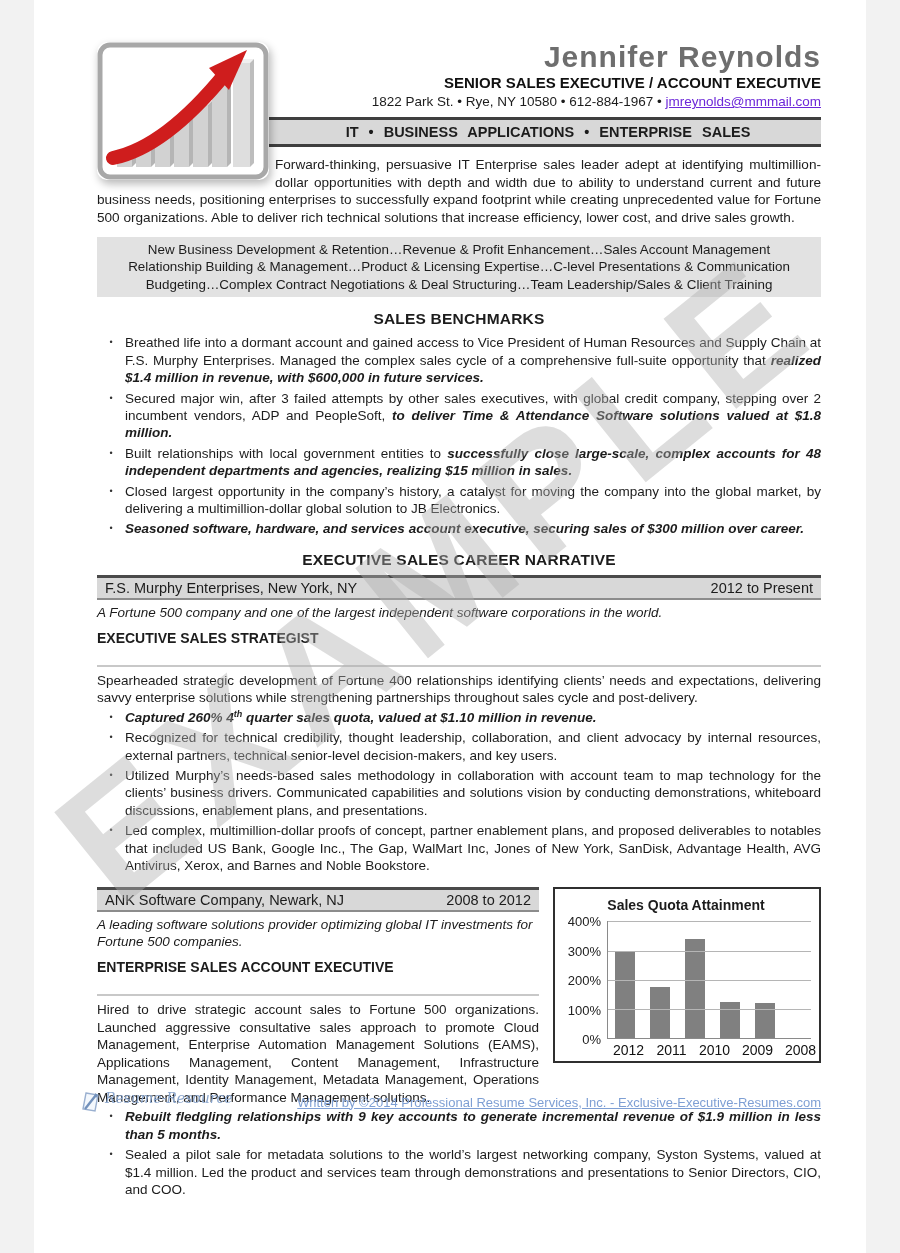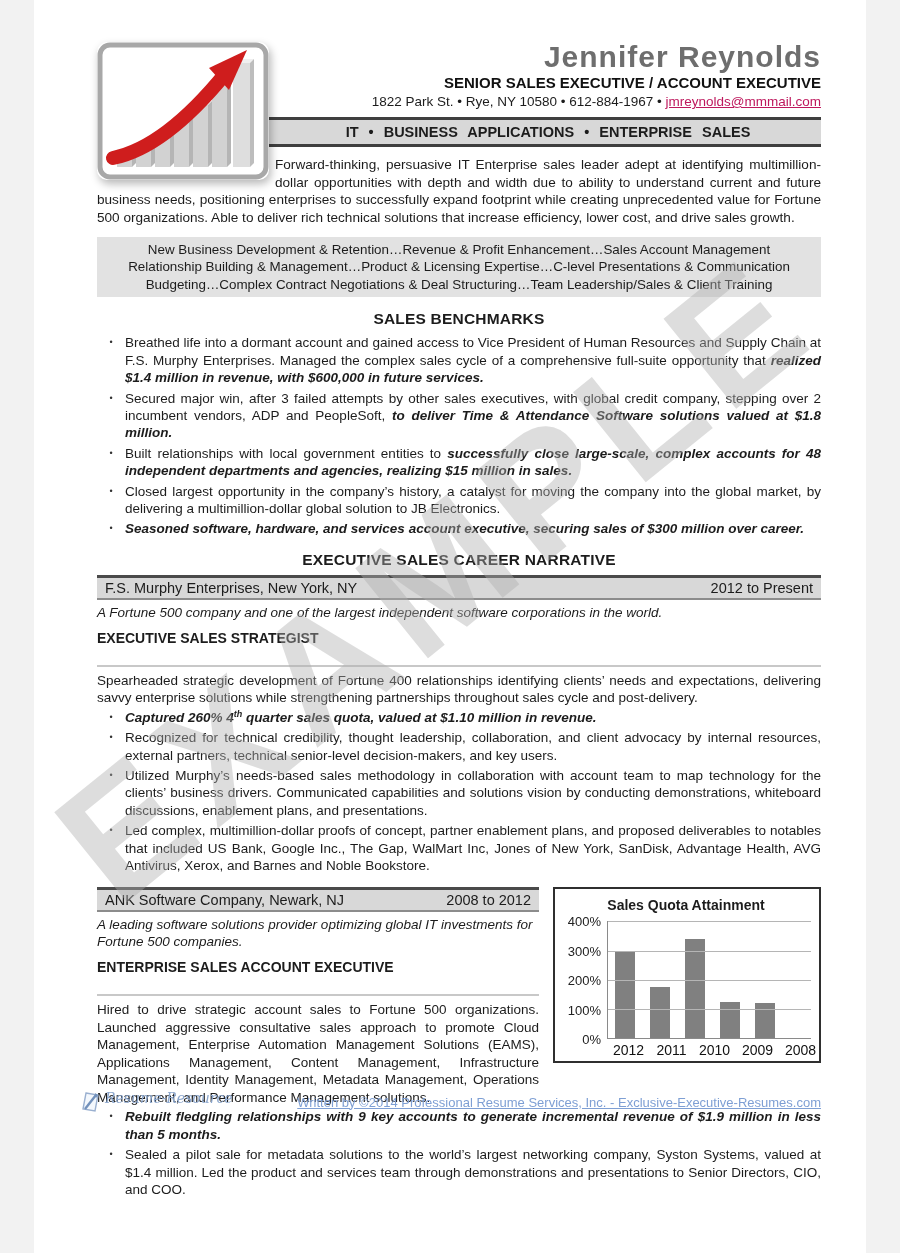--- a/index.html
+++ b/index.html
@@ -37,21 +37,21 @@
     box-shadow:2px 4px 8px rgba(0,0,0,0.28);
     background:#fff;
   }
   .head-right{text-align:right;}
   .name{
     font-size:30px;font-weight:bold;color:#6e6e6e;
     letter-spacing:1px;line-height:33px;margin:0;
   }
   .job-head{font-size:15px;font-weight:bold;color:#111;line-height:19px;}
   .contact{font-size:13.5px;line-height:17px;margin-top:1px;}
-  .contact a{color:#be185d;text-decoration:underline;}
+  .contact a{color:#6d28d9;text-decoration:underline;}
   .banner{
     margin-top:7px;
     background:#d8d8d8;
     border-top:3px solid #3f3f3f;
     border-bottom:3px solid #3f3f3f;
     text-align:center;
     font-weight:bold;font-size:14.5px;
     padding:4px 0;
     word-spacing:6px;
   }

